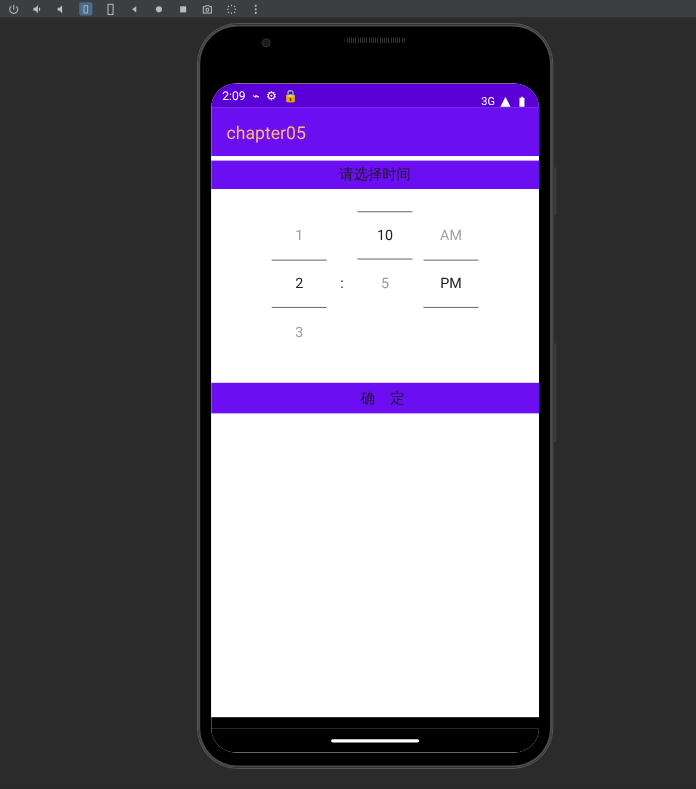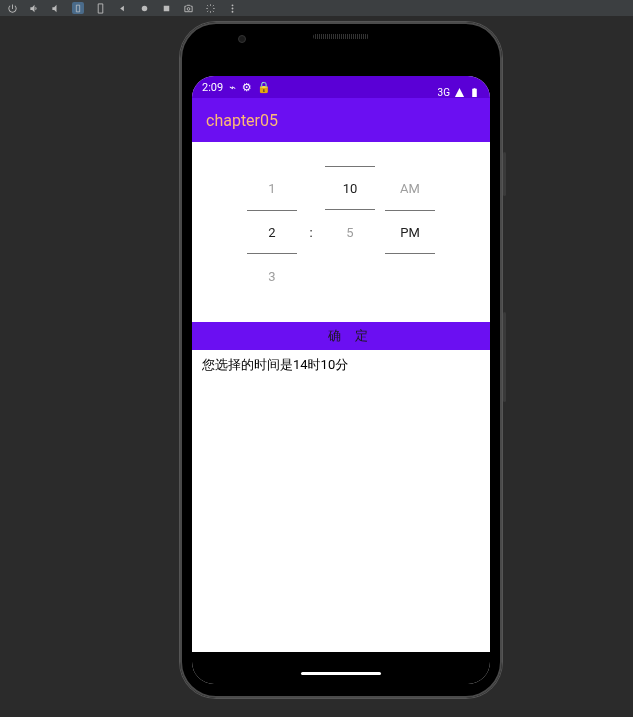--- a/index.html
+++ b/index.html
@@ -30,20 +30,21 @@
     justify-content: center;
     cursor: pointer;
   }
   .tb-btn.active { background: #4a6b8a; border-radius: 2px; padding: 1px 2px; }
   .tb-btn svg { width: 11px; height: 11px; fill: #bbb; }
   .tb-btn.active svg { fill: #d0d0d0; }
   .dark-area {
     background: #2b2b2b;
     height: 701px;
     position: relative;
+    text-align: center;
   }
   
   .device {
     position: absolute;
     left: 180px;
     top: 6px;
     width: 322px;
     height: 676px;
     background: #000;
     border-radius: 36px;
@@ -305,20 +306,23 @@
             </svg>
         </div>
       </div>
 
       <div class="app-bar">
         <span>chapter05</span>
       </div>
 
       <div class="white-gap"></div>
 
+      <div class="section-header">
+        <span>请选择时间</span>
+      </div>
 
       <div class="time-picker-area">
         <div class="picker-row">
           <div class="picker-col">
             <div class="picker-cell">1</div>
             <div class="picker-cell selected">2</div>
             <div class="picker-cell">3</div>
           </div>
           <div class="picker-sep">:</div>
           <div class="picker-col">
@@ -330,21 +334,20 @@
             <div class="picker-cell selected">PM</div>
             <div class="picker-cell"></div>
           </div>
         </div>
       </div>
 
       <div class="confirm-btn">
         <span>确定</span>
       </div>
 
-      <div class="result-text">您选择的时间是14时10分</div>
 
       <div class="content-fill"></div>
 
       <div class="bottom-black"></div>
       <div class="nav-bar">
         <div class="nav-pill"></div>
       </div>
     </div>
   </div>
 

